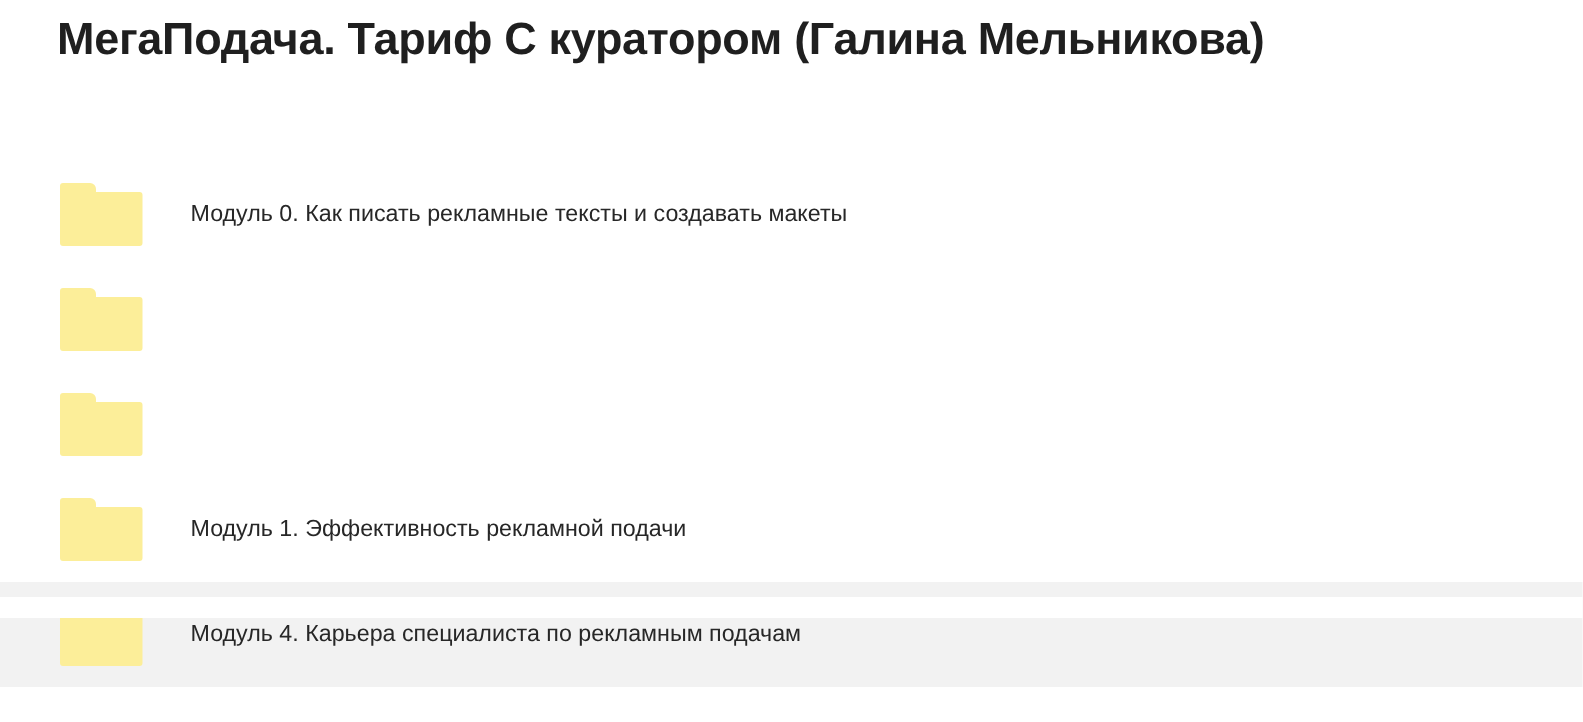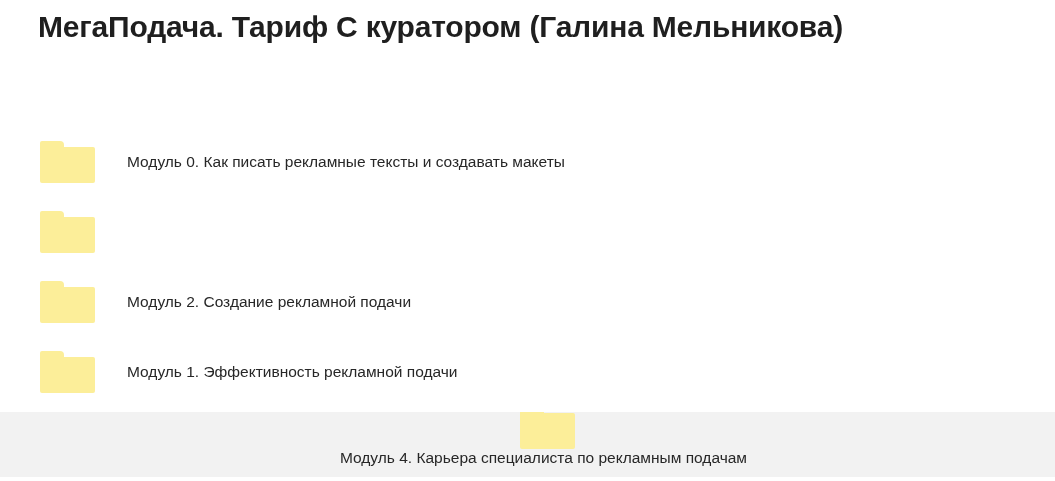--- a/index.html
+++ b/index.html
@@ -27,33 +27,32 @@
     top: 10px;
     font-size: 30px;
     font-weight: bold;
     color: #1f1f1f;
     letter-spacing: -0.2px;
     white-space: nowrap;
   }
   .file-list {
     position: absolute;
     left: 0;
-    top: 127px;
+    top: 108px;
     width: 1055px;
   }
   .list-item {
     position: relative;
     height: 70px;
     display: flex;
     align-items: center;
     background: transparent;
   }
   .list-item.selected {
     background: #f2f2f2;
-    flex-direction: column;
   }
   .folder-icon {
     position: relative;
     width: 55px;
     height: 42px;
     margin-left: 40px;
     flex: 0 0 auto;
   }
   .folder-icon .tab {
     position: absolute;
@@ -111,21 +110,20 @@
         <span class="tab"></span>
           <span class="body"></span>
       </span>
     </div>
 
     <div class="list-item">
       <span class="folder-icon">
         <span class="tab"></span>
           <span class="body"></span>
       </span>
-      <span class="item-label">Модуль 2. Создание рекламной подачи</span>
     </div>
 
     <div class="list-item">
       <span class="folder-icon">
         <span class="tab"></span>
           <span class="body"></span>
       </span>
       <span class="item-label">Модуль 1. Эффективность рекламной подачи</span>
     </div>
 

